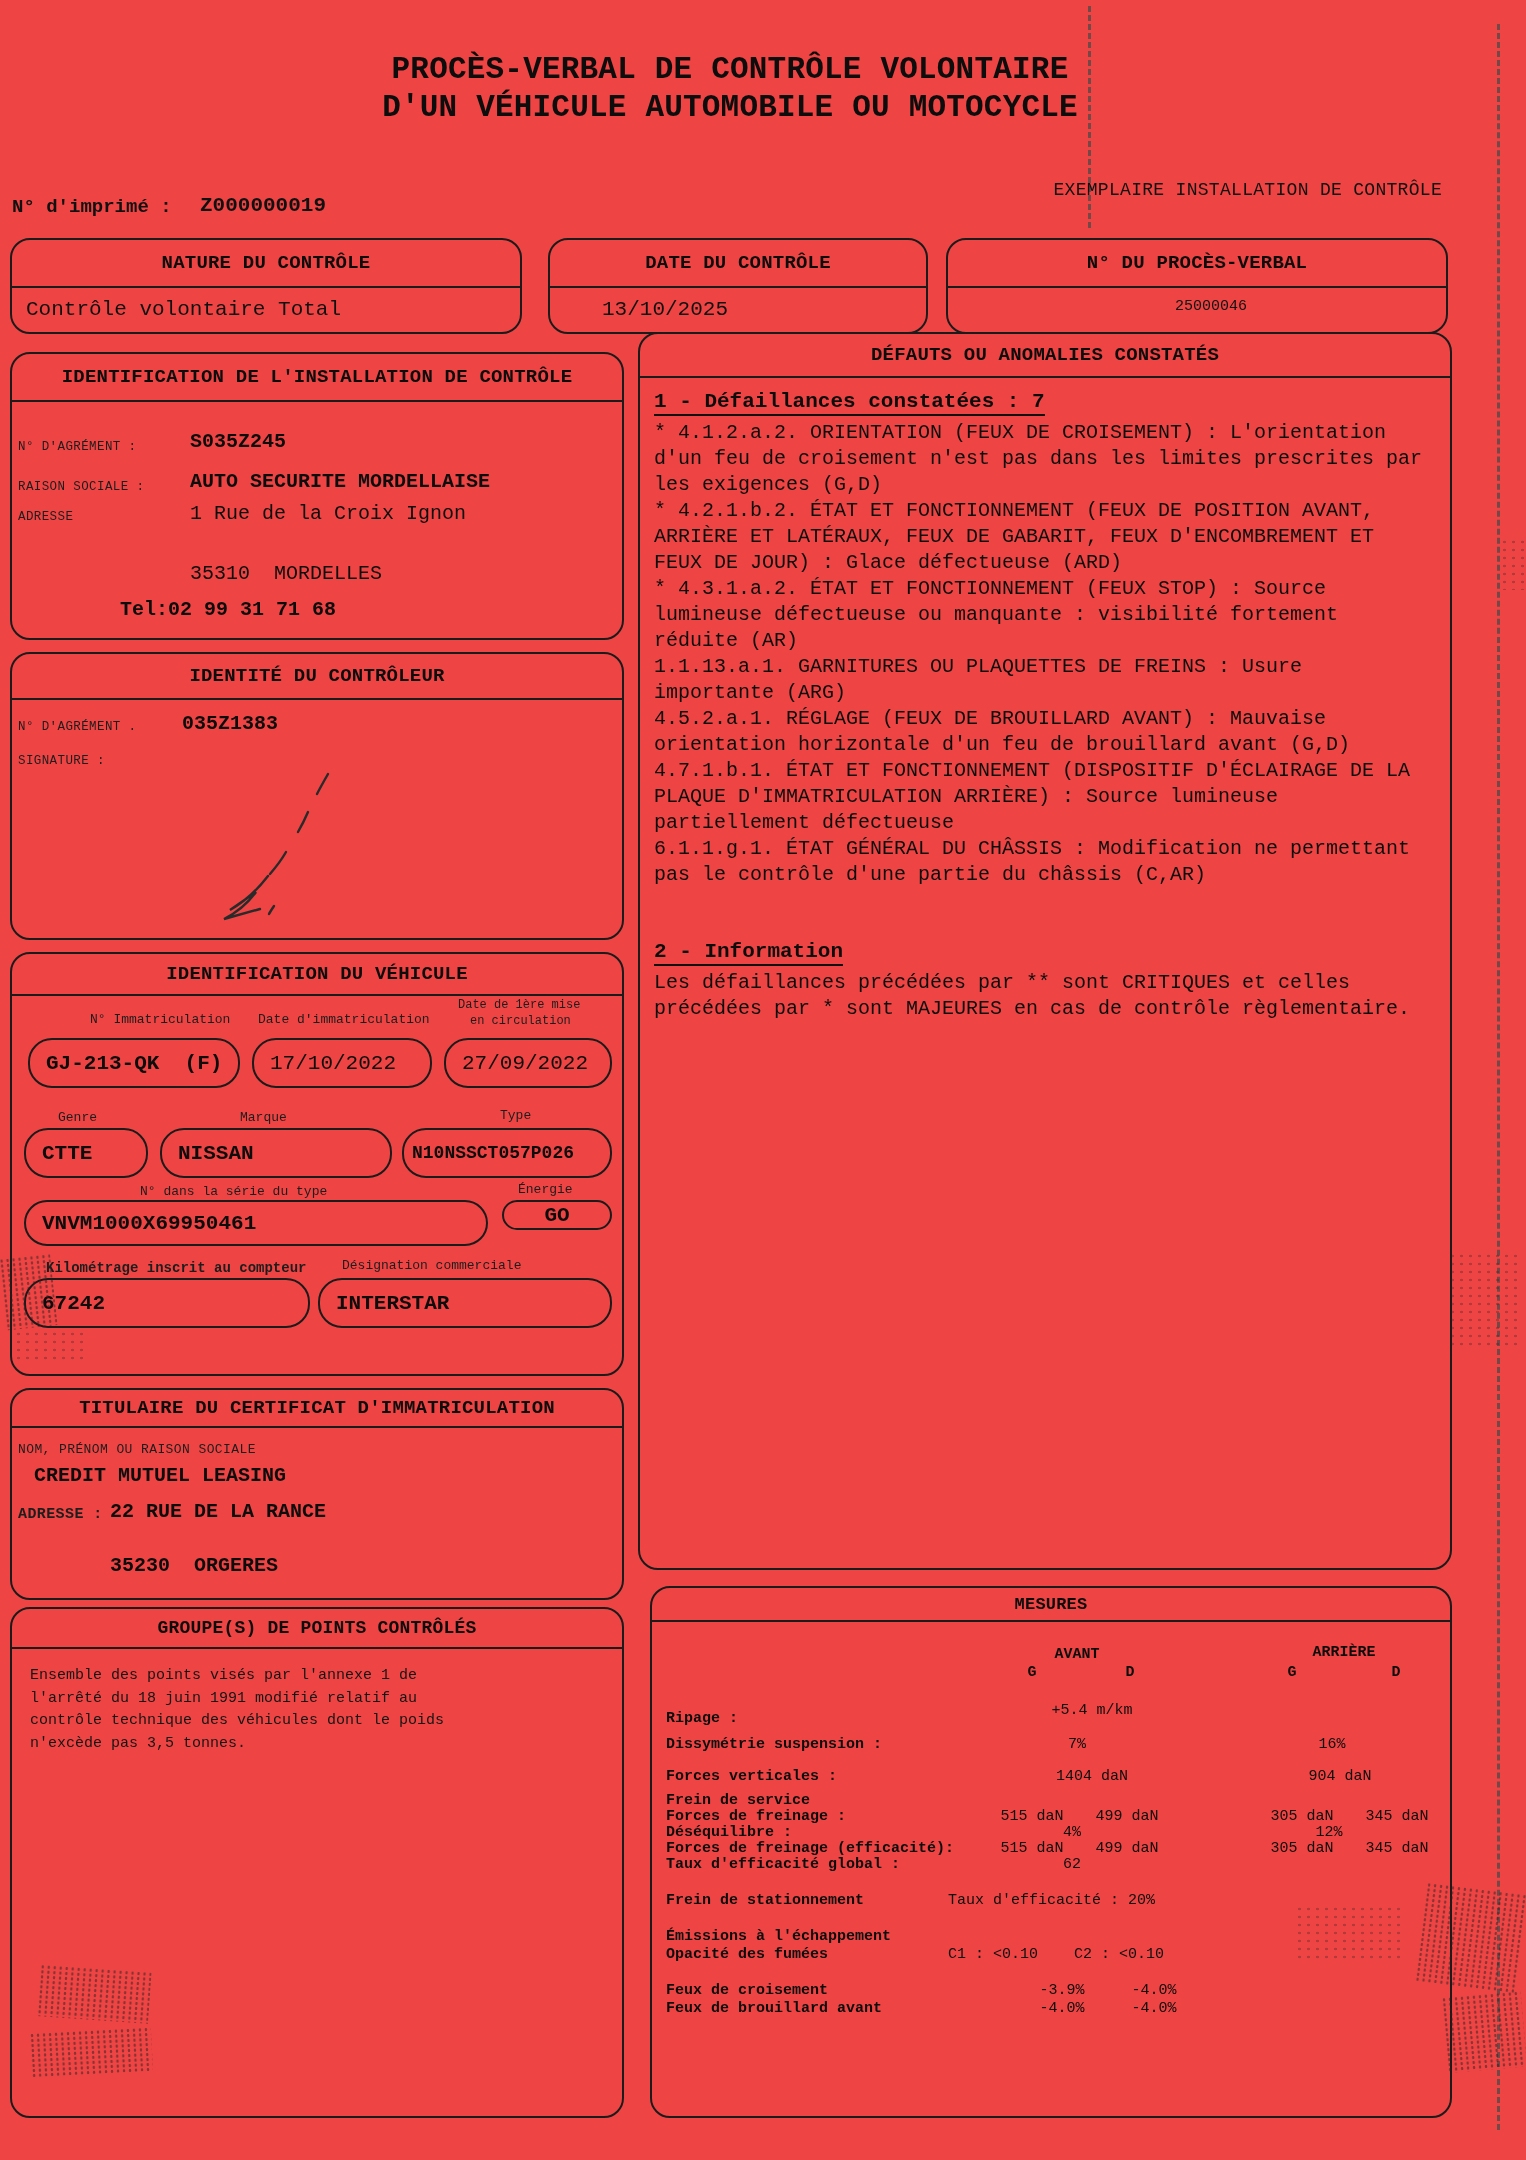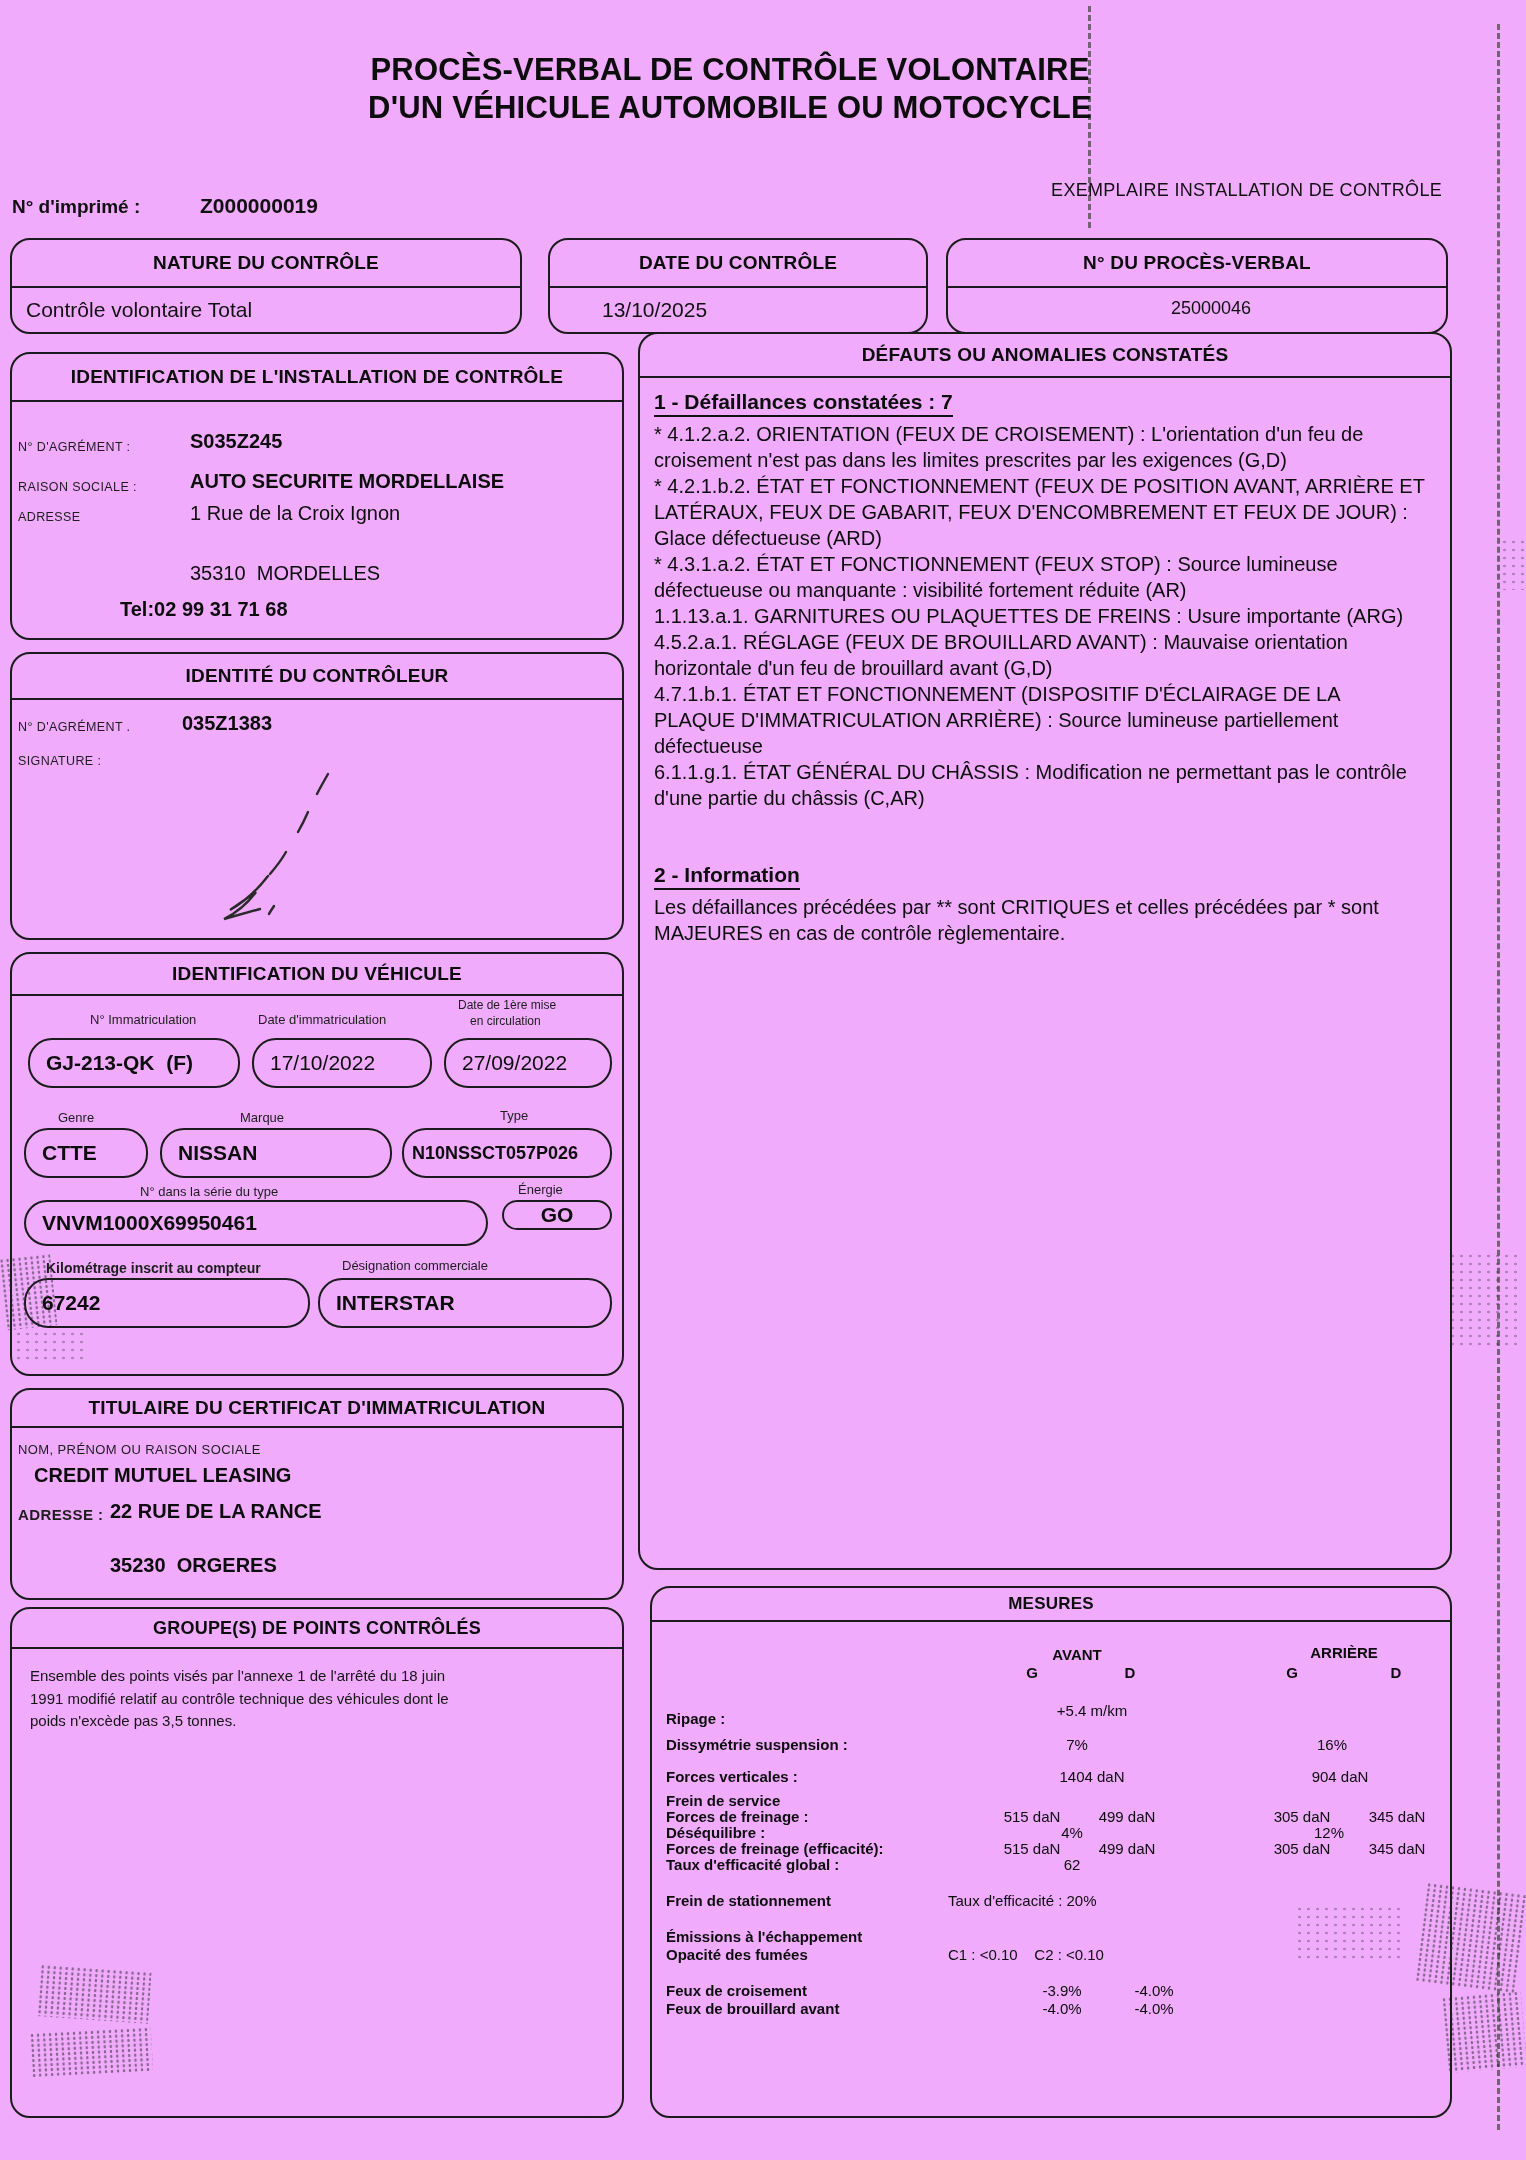--- a/index.html
+++ b/index.html
@@ -1,17 +1,17 @@
 <!DOCTYPE html>
 <html><head>
 <meta charset="utf-8">
 <style>
   html,body{margin:0;padding:0;background:#e8e8e8;}
-  .page{position:relative;width:1526px;height:2160px;background:#f0abfc;
-        font-family:Liberation Sans, sans-serif;color:#111;overflow:hidden;}
+  .page{position:relative;width:1526px;height:2160px;background:#ef4444;
+        font-family:Liberation Mono, monospace;color:#111;overflow:hidden;}
   .abs{position:absolute;}
   
   .sec{position:absolute;border:2px solid #1b1b1b;border-radius:20px;background:transparent;box-sizing:border-box;}
   .sh{display:flex;align-items:center;justify-content:center;border-bottom:2px solid #1b1b1b;
       font-weight:bold;font-size:19px;letter-spacing:.2px;color:#0d0d0d;}
   
   .stad{position:absolute;border:2px solid #1b1b1b;border-radius:24px;display:flex;align-items:center;
         padding-left:16px;font-size:21px;font-weight:bold;box-sizing:border-box;white-space:pre;color:#0d0d0d;}
   .stad.center{justify-content:center;padding-left:0;}
   
@@ -54,21 +54,21 @@
   <div class="sec" style="left:10px;top:238px;width:512px;height:96px;">
     <div class="sh" style="height:46px;">NATURE DU CONTRÔLE</div>
     <div class="abs" style="left:14px;top:58px;font-size:21px;">Contrôle volontaire Total</div>
   </div>
   <div class="sec" style="left:548px;top:238px;width:380px;height:96px;">
     <div class="sh" style="height:46px;">DATE DU CONTRÔLE</div>
     <div class="abs" style="left:52px;top:58px;font-size:21px;">13/10/2025</div>
   </div>
   <div class="sec" style="left:946px;top:238px;width:502px;height:96px;">
     <div class="sh" style="height:46px;">N° DU PROCÈS-VERBAL</div>
-    <div class="abs" style="left:0;right:0;top:58px;text-align:center;font-size:18px;padding-left:28px;">25000046</div>
+    <div class="abs" style="left:0;right:0;top:58px;text-align:center;font-size:15px;padding-left:28px;">25000046</div>
   </div>
 
   <div class="sec" style="left:10px;top:352px;width:614px;height:288px;">
     <div class="sh" style="height:46px;">IDENTIFICATION DE L'INSTALLATION DE CONTRÔLE</div>
     <span class="slbl" style="left:6px;top:86px;">N° D'AGRÉMENT :</span>
     <span class="bval" style="left:178px;top:76px;">S035Z245</span>
     <span class="slbl" style="left:6px;top:126px;">RAISON SOCIALE :</span>
     <span class="bval" style="left:178px;top:116px;">AUTO SECURITE MORDELLAISE</span>
     <span class="slbl" style="left:6px;top:156px;">ADRESSE</span>
     <span class="bval" style="left:178px;top:148px;font-weight:normal;">1 Rue de la Croix Ignon</span>

